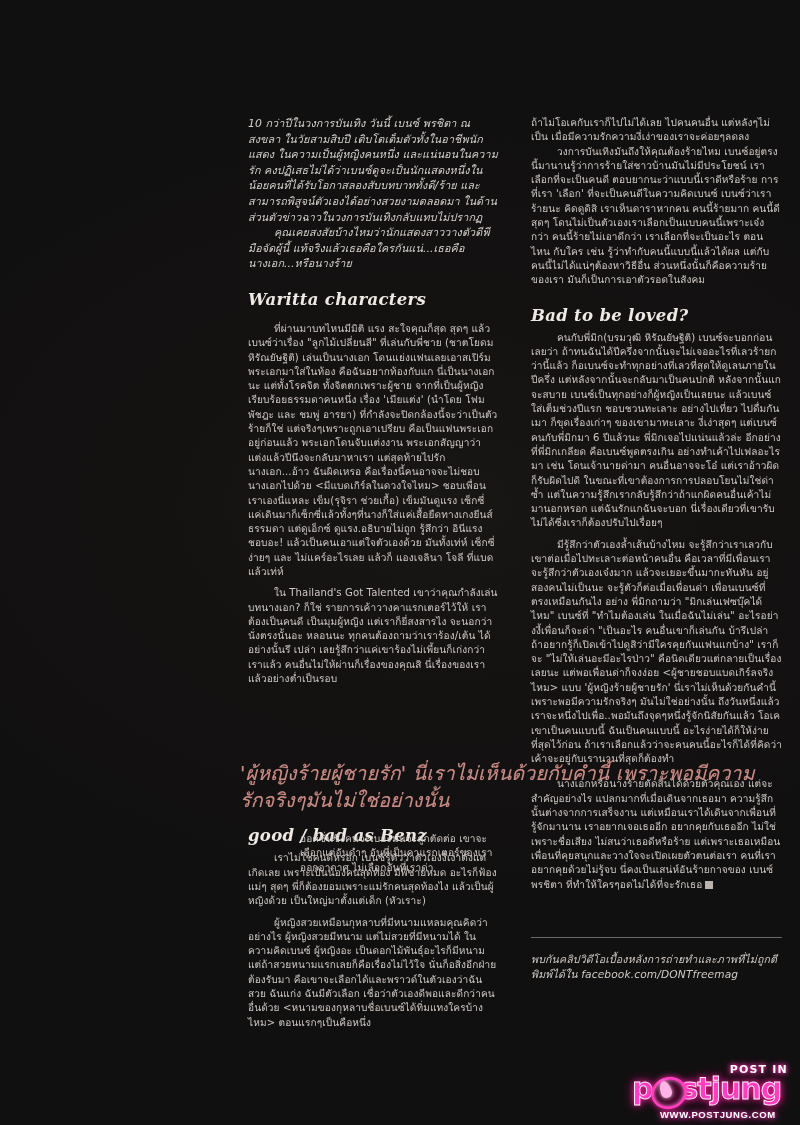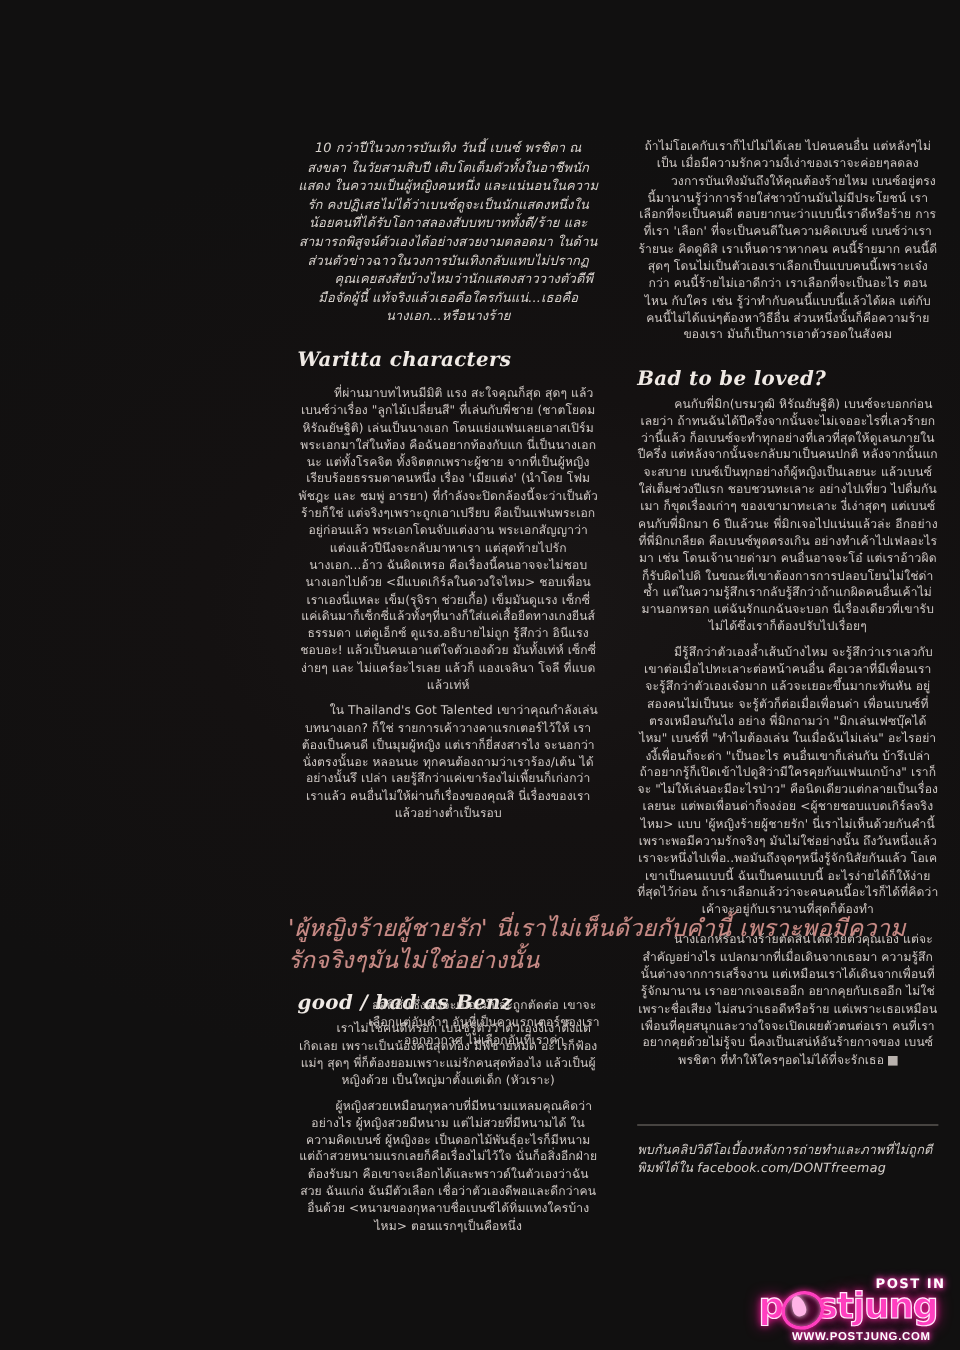--- a/index.html
+++ b/index.html
@@ -30,21 +30,21 @@
   .col-left{left:0;}
   .col-right{left:267px;margin-left:16px;}
 
   
   p{margin:0;}
   .th{
     color:#cfc8c4;
     font-size:10.1px;
     line-height:14.3px;
     letter-spacing:.1px;
-    text-align:center;
+    text-align:left;
     -webkit-font-smoothing:antialiased;
   }
   .th.italic{
     font-style:italic;
     color:#d8d2cd;
     font-size:10.8px;
     line-height:15.6px;
   }
   .indent{text-indent:26px;}
   .gap{height:11px;}

